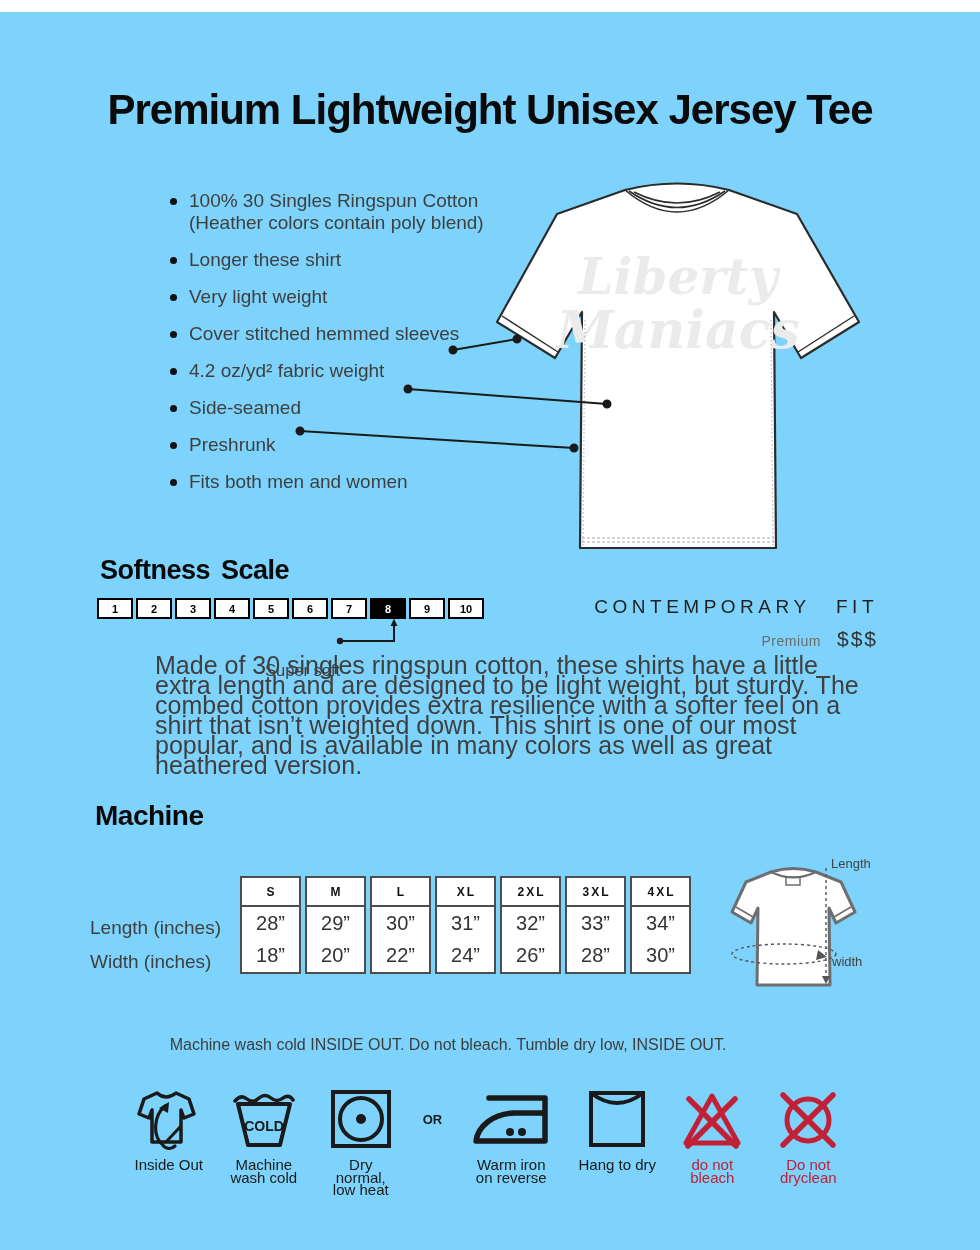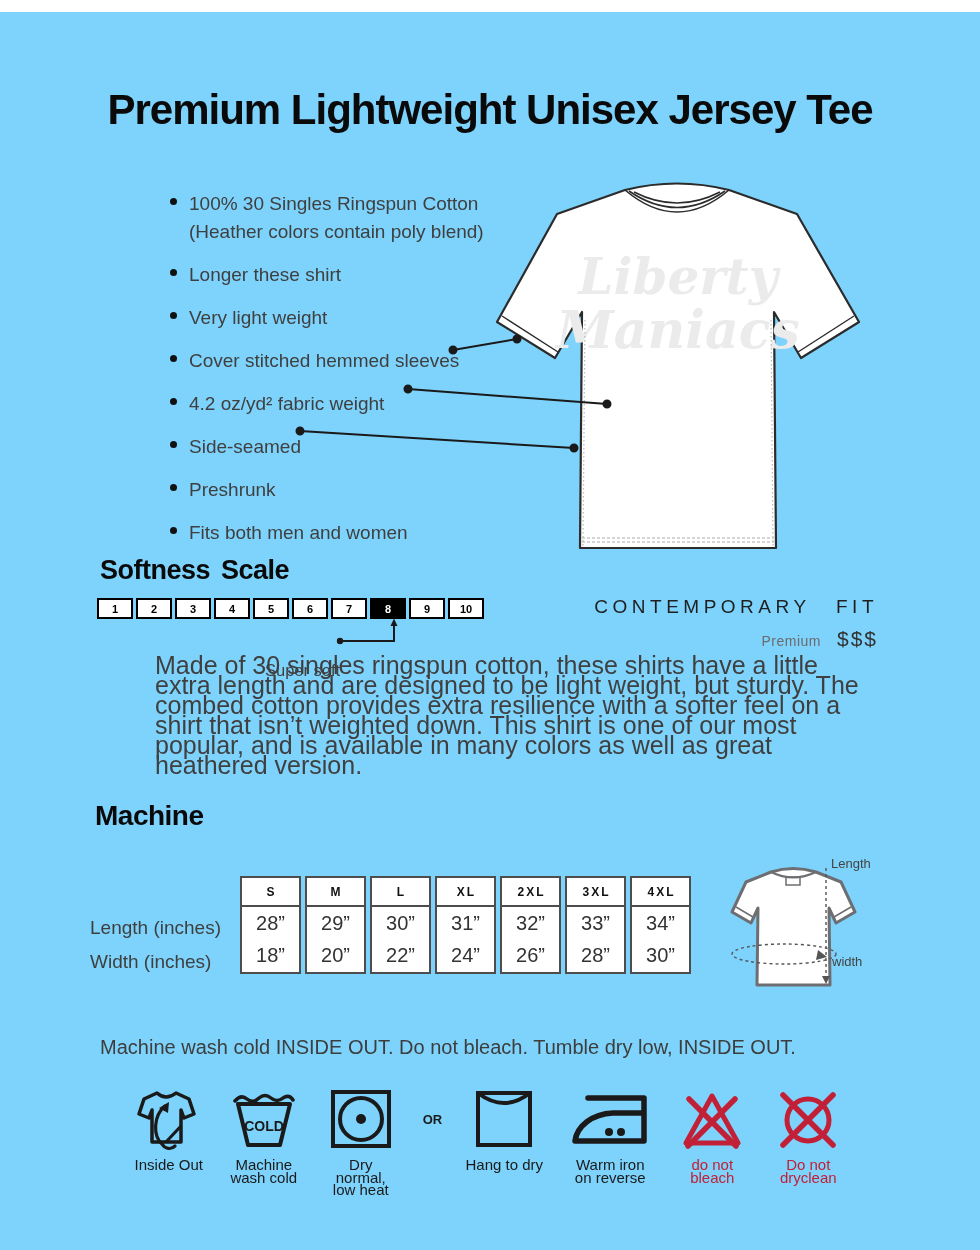--- a/index.html
+++ b/index.html
@@ -27,21 +27,21 @@
   
   .features {
     position: absolute;
     left: 168px; top: 178px; width: 322px;
     list-style: none;
   }
   .features li {
     position: relative;
     padding-left: 21px;
     font-size: 19px;
-    line-height: 28px;
+    line-height: 22px;
     margin-bottom: 15px;
     color: #3f3f3f;
   }
   .features li::before {
     content: "";
     position: absolute;
     left: 2px; top: 8px;
     width: 7px; height: 7px;
     border-radius: 50%;
     background: #111;
@@ -114,21 +114,21 @@
   }
   .size-cell {
     height: 32.5px;
     display: flex; align-items: center; justify-content: center;
     font-size: 20px; color: #333;
   }
   .mini-shirt-svg { position: absolute; left: 726px; top: 838px; }
   
   .care-note {
     position: absolute; left: 0; top: 1024px; width: 896px;
-    text-align: center; font-size: 20px; color: #3d3d3d;
+    text-align: center; font-size: 16px; color: #3d3d3d;
   }
   .care-row {
     position: absolute; left: 0; top: 1074px; width: 980px;
     display: flex; justify-content: center; align-items: flex-start;
     gap: 25px;
   }
   .care-item { display: flex; flex-direction: column; align-items: center; }
   .care-icon-box { height: 66px; display: flex; align-items: center; justify-content: center; }
   .care-label {
     margin-top: 7px;
@@ -319,41 +319,41 @@
           <rect x="4" y="4" width="56" height="54" fill="none" stroke="#1a1a1a" stroke-width="4"></rect>
           <circle cx="32" cy="31" r="21" fill="none" stroke="#1a1a1a" stroke-width="4"></circle>
           <circle cx="32" cy="31" r="5" fill="#1a1a1a"></circle>
         </svg>
       </div>
       <div class="care-label">Dry normal, low heat</div>
     </div>
 
     <div class="or-item">OR</div>
 
-    <div class="care-item w74">
-      <div class="care-icon-box">
-        <svg width="60" height="60" viewBox="0 0 60 60">
-          <rect x="4" y="4" width="52" height="52" fill="none" stroke="#1a1a1a" stroke-width="4"></rect>
-          <path d="M4,4 Q30,24 56,4" fill="none" stroke="#1a1a1a" stroke-width="4"></path>
-        </svg>
-      </div>
-      <div class="care-label nowrap">Hang to dry</div>
-    </div>
-
     <div class="care-item w88">
       <div class="care-icon-box">
         <svg width="84" height="62" viewBox="0 0 84 62">
           <path d="M20,10 L76,10 L76,53 L7,53 C9,38 24,26 45,25 L76,25" fill="none" stroke="#1a1a1a" stroke-width="5.5" stroke-linecap="round" stroke-linejoin="round"></path>
           <circle cx="41" cy="44" r="4" fill="#1a1a1a"></circle>
           <circle cx="53" cy="44" r="4" fill="#1a1a1a"></circle>
         </svg>
       </div>
       <div class="care-label">Warm iron on reverse</div>
     </div>
 
+    <div class="care-item w74">
+      <div class="care-icon-box">
+        <svg width="60" height="60" viewBox="0 0 60 60">
+          <rect x="4" y="4" width="52" height="52" fill="none" stroke="#1a1a1a" stroke-width="4"></rect>
+          <path d="M4,4 Q30,24 56,4" fill="none" stroke="#1a1a1a" stroke-width="4"></path>
+        </svg>
+      </div>
+      <div class="care-label nowrap">Hang to dry</div>
+    </div>
+
     <div class="care-item w66">
       <div class="care-icon-box">
         <svg width="66" height="66" viewBox="0 0 66 66">
           <path d="M33,10 L59,57 L7,57 Z" fill="none" stroke="#c12036" stroke-width="5" stroke-linejoin="round"></path>
           <path d="M10,13 L57,60 M56,13 L9,60" stroke="#c12036" stroke-width="5.5" stroke-linecap="round"></path>
         </svg>
       </div>
       <div class="care-label red">do not bleach</div>
     </div>
 

